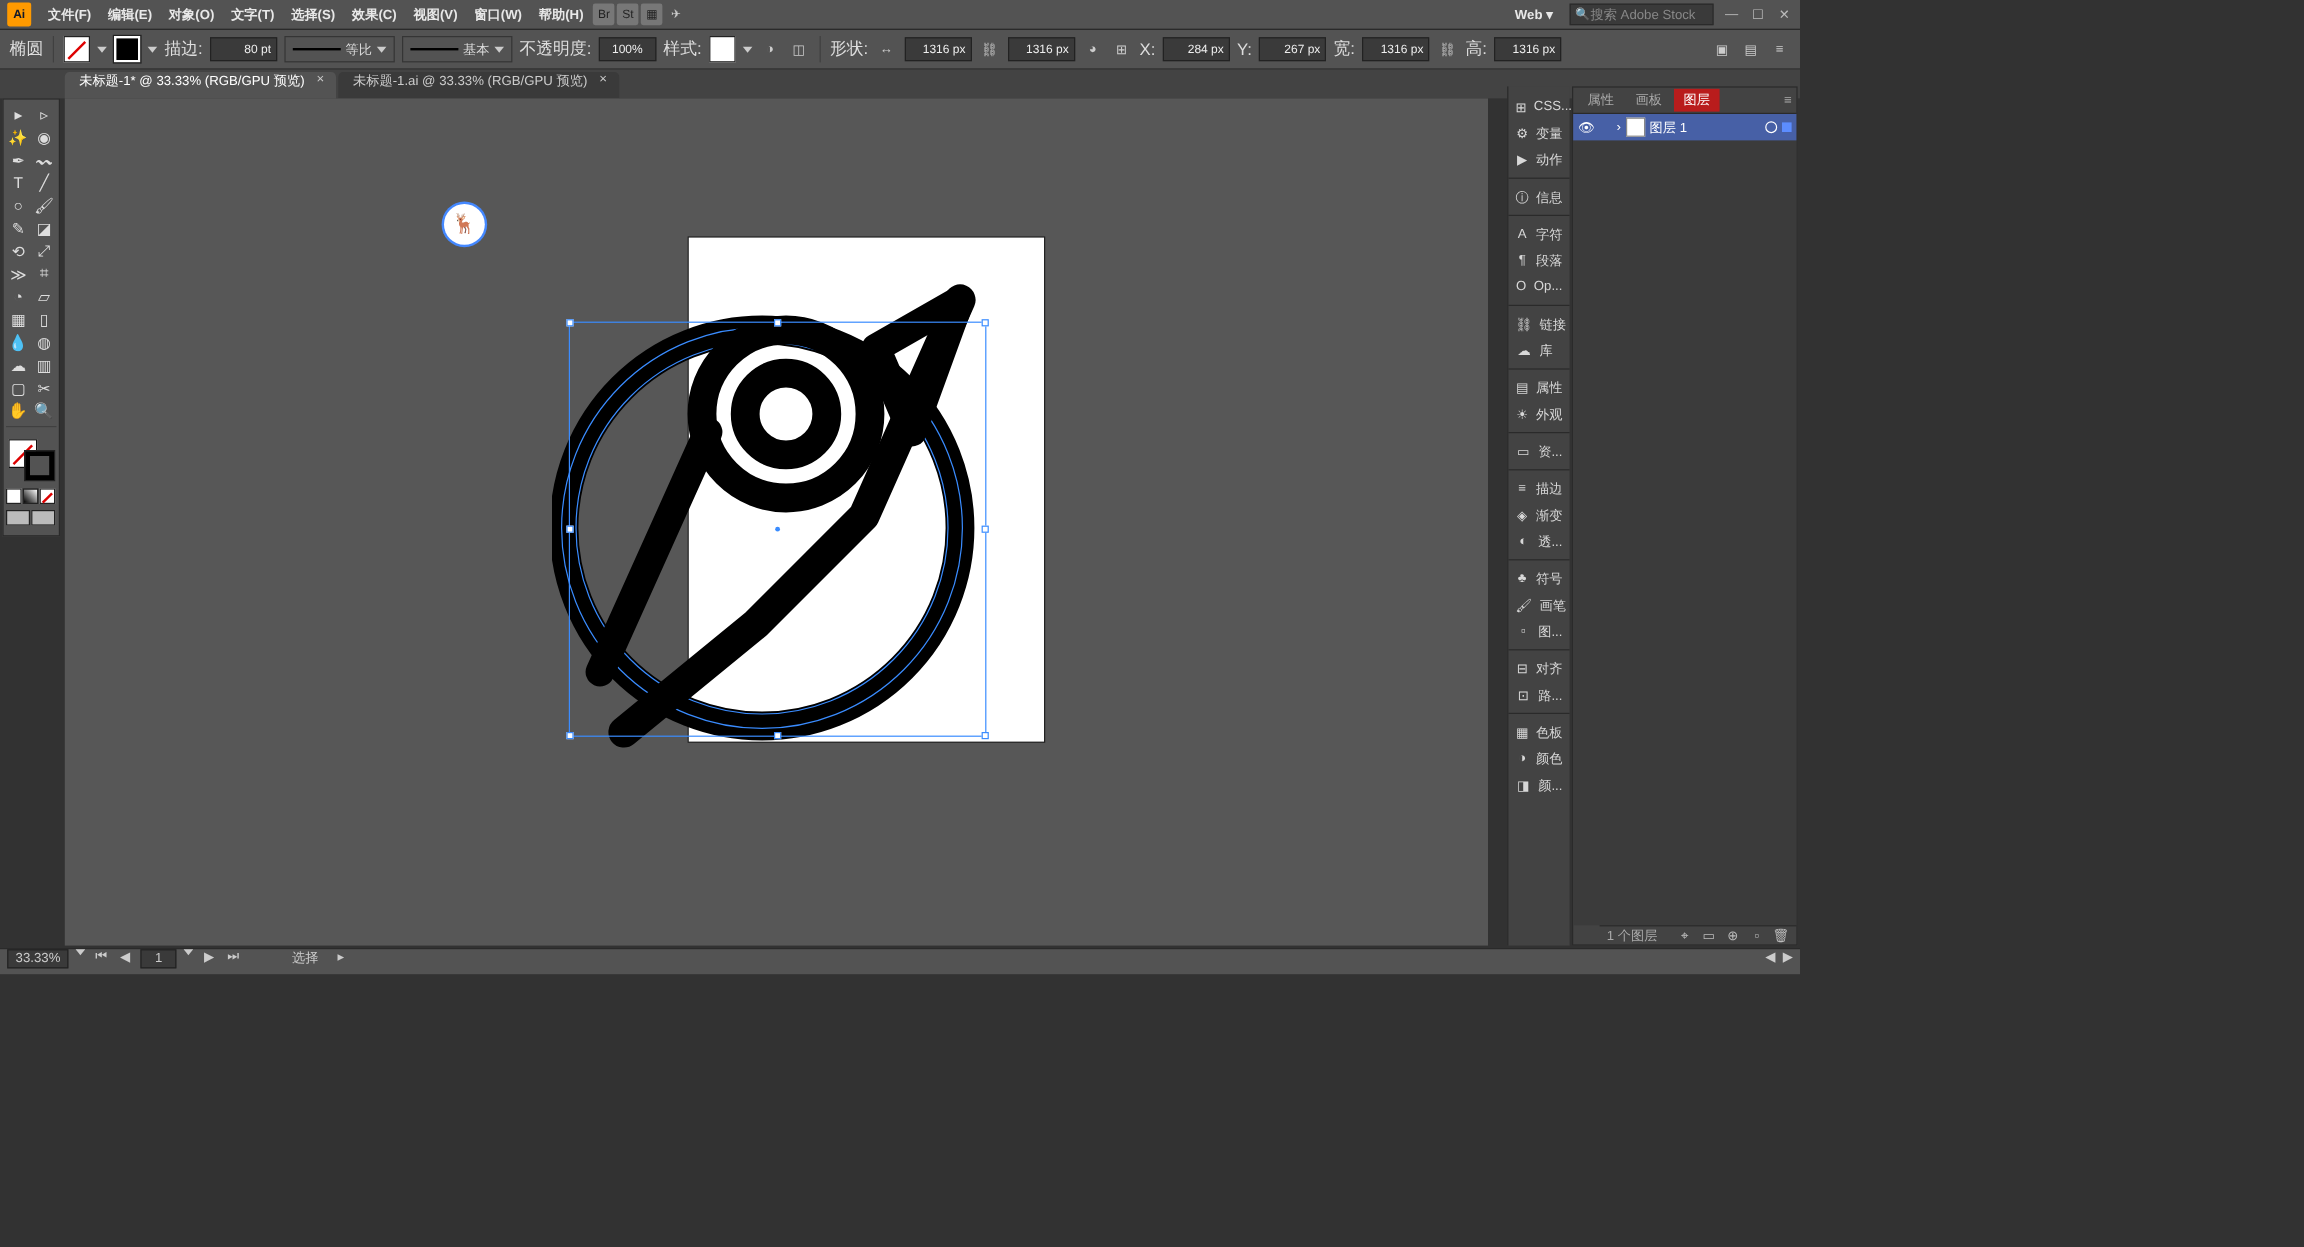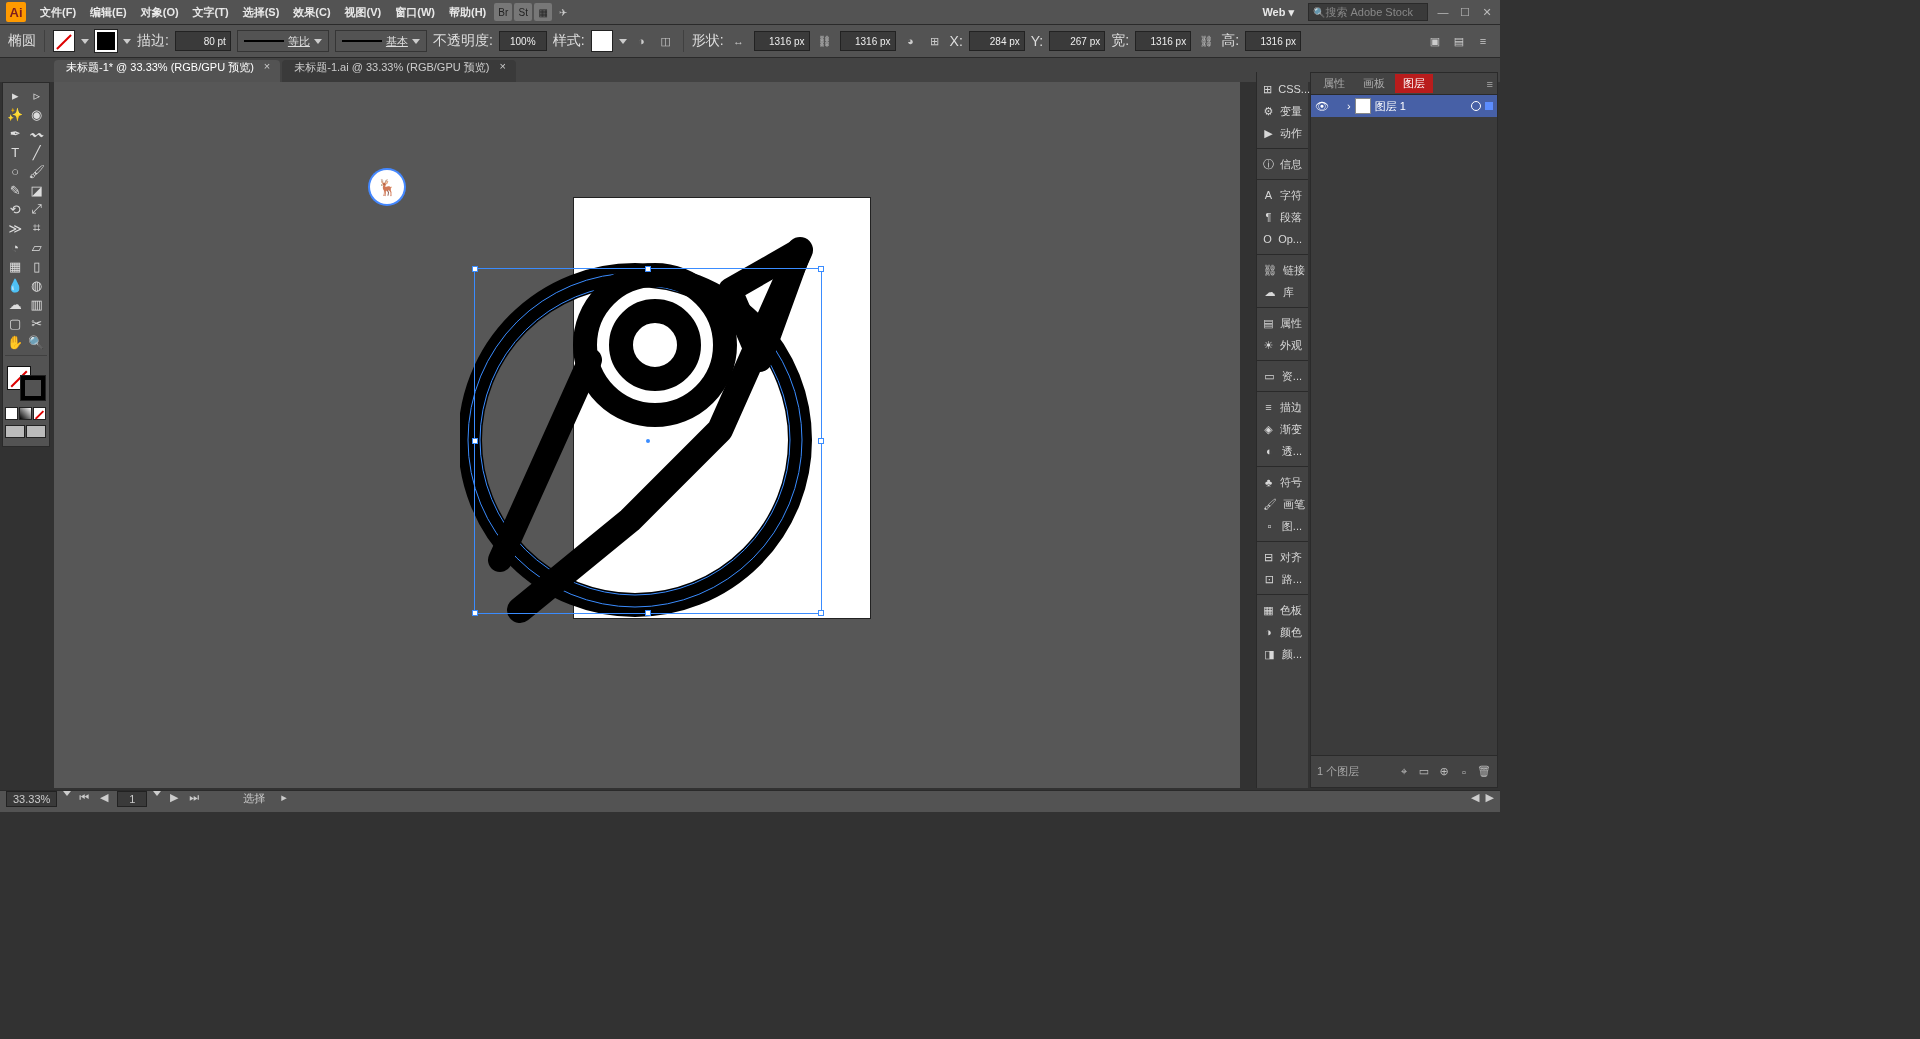--- a/index.html
+++ b/index.html
@@ -1,35 +1,35 @@
 <!DOCTYPE html>
 <html><head>
 <meta charset="utf-8">
 <style>
 * { margin: 0; padding: 0; box-sizing: border-box; font-family: "Microsoft YaHei", "SimSun", sans-serif; font-size: 11px; user-select: none; }
 body { background: #323232; color: #ccc; width: 1500px; height: 812px; overflow: hidden; position: relative; }
 
 
 .menubar { height: 24px; background: #535353; display: flex; align-items: center; padding: 0 6px; gap: 2px; }
-.ai-logo { width: 20px; height: 20px; background: #ff9a00; color: #7f1d1d; font-weight: bold; font-size: 13px; display: flex; align-items: center; justify-content: center; border-radius: 2px; margin-right: 6px; }
+.ai-logo { width: 20px; height: 20px; background: #ff9a00; color: #0f172a; font-weight: bold; font-size: 10px; display: flex; align-items: center; justify-content: center; border-radius: 2px; margin-right: 6px; }
 .menu-item { padding: 3px 6px; color: #e8e8e8; cursor: pointer; font-weight: bold; }
 .menu-right { margin-left: auto; display: flex; align-items: center; gap: 8px; }
 .menu-ico { width: 18px; height: 18px; background: #777; border-radius: 2px; display: flex; align-items: center; justify-content: center; font-size: 10px; color: #222; }
 .search-box { background: #3a3a3a; border: 1px solid #2a2a2a; height: 18px; width: 120px; color: #888; padding: 0 4px; font-size: 10px; display: flex; align-items: center; }
 .win-btn { width: 14px; height: 14px; color: #bbb; display: flex; align-items: center; justify-content: center; cursor: pointer; }
 
 
 .controlbar { height: 34px; background: #535353; border-top: 1px solid #2a2a2a; border-bottom: 1px solid #2a2a2a; display: flex; align-items: center; padding: 0 8px; gap: 6px; color: #ddd; }
 .ctl-sep { width: 1px; height: 22px; background: #404040; margin: 0 2px; }
 .ctl-label { font-size: 14px; color: #ddd; white-space: nowrap; }
 .ctl-swatch { width: 22px; height: 22px; border: 1px solid #222; background: #fff; position: relative; }
 .ctl-swatch.nofill::after { content: ""; position: absolute; left: 0; right: 0; top: 50%; border-top: 2px solid #d00; transform: rotate(-45deg); }
 .ctl-swatch.black { background: #000; border: 2px solid #fff; outline: 1px solid #222; }
 .ctl-num { background: #3a3a3a; border: 1px solid #222; height: 20px; width: 56px; color: #eee; padding: 0 4px; font-size: 10px; display: flex; align-items: center; justify-content: flex-end; }
-.ctl-drop { background: #535353; border: 1px solid #353535; height: 22px; padding: 0 6px; display: flex; align-items: center; gap: 4px; text-decoration: underline; }
+.ctl-drop { background: #535353; border: 1px solid #353535; height: 22px; padding: 0 6px; display: flex; align-items: center; gap: 4px; }
 .ctl-line { width: 40px; height: 2px; background: #000; }
 .ctl-tri { width: 0; height: 0; border-left: 4px solid transparent; border-right: 4px solid transparent; border-top: 5px solid #ccc; }
 .ctl-ico { width: 18px; height: 18px; display: flex; align-items: center; justify-content: center; color: #ccc; }
 
 
 .tabbar { height: 24px; background: #434343; display: flex; align-items: flex-end; padding-left: 54px; }
 .doc-tab { height: 22px; padding: 0 10px 0 12px; display: flex; gap: 10px; background: #3a3a3a; border-top-left-radius: 4px; border-top-right-radius: 4px; color: #ccc; margin-right: 2px; }
 .doc-tab.active { background: #535353; color: #fff; }
 .tab-close { color: #ccc; cursor: pointer; }
 
@@ -72,21 +72,21 @@
 .layers-panel { position:absolute; right:2px; top:72px; width:188px; bottom:24px; background:#434343; border:1px solid #2a2a2a; display:flex; flex-direction:column; }
 .lp-tabs { height:22px; display:flex; align-items:center; border-bottom:1px solid #2a2a2a; padding:0 4px; gap:2px;}
 .lp-tab { padding:2px 8px; color:#aaa; cursor:pointer; }
 .lp-tab.active { background:#b91c1c; color:#fff; }
 .lp-body { flex:1; background:#3b3b3b; }
 .layer-row { height:22px; display:flex; align-items:center; gap:4px; padding:0 4px; background:#4760a6; color:#fff; font-size:10px;}
 .eye{width:14px;height:14px;display:flex;align-items:center;justify-content:center;}
 .layer-thumb{width:16px;height:16px;background:#fff;border:1px solid #888;}
 .target{width:10px;height:10px;border:1px solid #fff;border-radius:50%;margin-left:auto;}
 .sq{width:8px;height:8px;background:#5c8dff;}
-.lp-foot{height:32px;border-top:1px solid #2a2a2a;display:flex;align-items:center;padding:0 6px;color:#aaa;gap:6px;font-size:10px;}
+.lp-foot{height:16px;border-top:1px solid #2a2a2a;display:flex;align-items:center;padding:0 6px;color:#aaa;gap:6px;font-size:10px;margin-left:22px;}
 .lp-foot .sp{flex:1;}
 .lp-ico{width:14px;height:14px;display:flex;align-items:center;justify-content:center;color:#bbb;}
 
 
 .statusbar { position:absolute; left:0; right:0; bottom:0; height:22px; background:#535353; border-top:1px solid #2a2a2a; display:flex; padding:0 6px; gap:6px; color:#ccc; }
 .status-field { background:#3a3a3a; border:1px solid #222; height:16px; padding:0 6px; display:flex; align-items:center; }
 .nav-btn { width:14px; color:#ccc; text-align:center; cursor:pointer; }
 </style>
 </head>
 <body>

